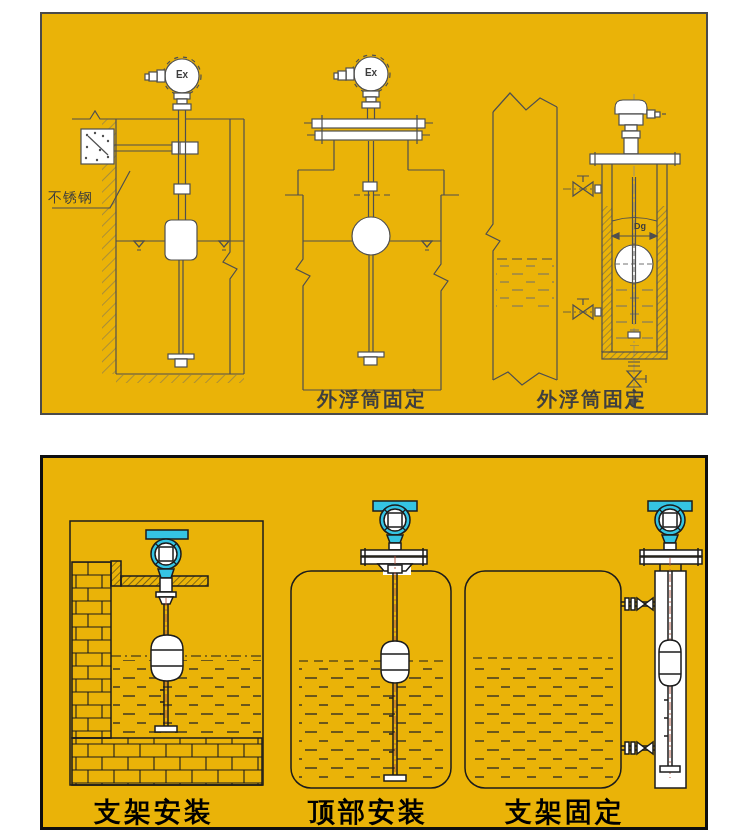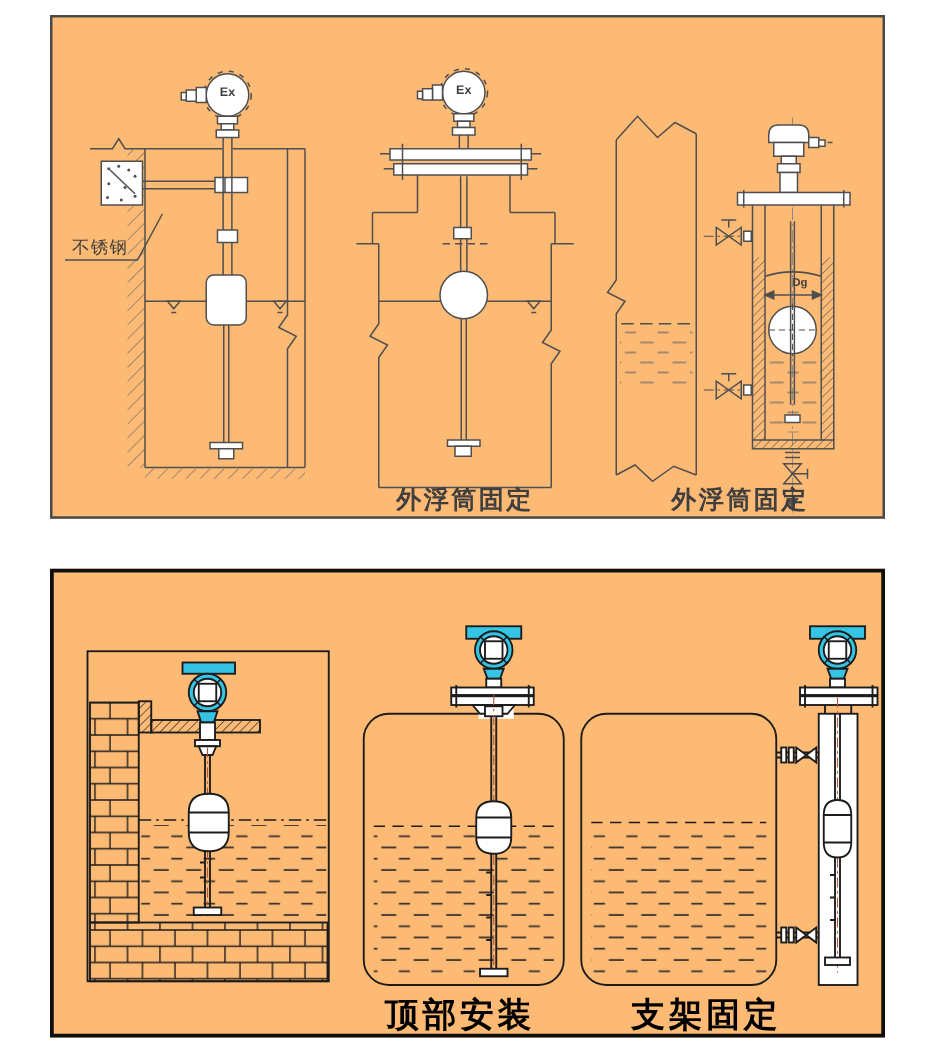--- a/index.html
+++ b/index.html
@@ -1,25 +1,25 @@
 <!DOCTYPE html>
 <html><head>
 <meta charset="utf-8">
 <style>
   html,body{margin:0;padding:0;background:#ffffff;}
   .stage{position:relative;width:750px;height:840px;background:#ffffff;overflow:hidden;
          font-family:"Liberation Sans","DejaVu Sans",sans-serif;}
-  .panel{position:absolute;background:#fdba74;box-sizing:border-box;}
+  .panel{position:absolute;background:#eab308;box-sizing:border-box;}
   .panel-top{left:40px;top:12px;width:668px;height:403px;border:2px solid #4a4a4a;}
   .panel-bottom{left:40px;top:455px;width:668px;height:375px;border:3px solid #0f0f0f;}
   .panel svg{position:absolute;left:0;top:0;}
   .lbl{position:absolute;color:#3d3d3d;line-height:1.1;white-space:nowrap;}
   .ex{font-size:10px;font-weight:bold;width:30px;text-align:center;}
   .dg{font-size:9px;font-weight:bold;width:24px;text-align:center;}
-  .steel{font-size:14px;width:64px;text-align:center;letter-spacing:1px;}
+  .steel{font-size:14px;width:64px;text-align:left;letter-spacing:1px;}
   .cap-top{position:absolute;top:372px;height:26px;text-align:center;
            font-size:20px;font-weight:600;color:#3f3f3f;letter-spacing:2px;}
   .cap-bot{position:absolute;top:336px;height:32px;text-align:center;
            font-size:27px;font-weight:800;color:#000;letter-spacing:3px;}
 </style>
 </head>
 <body>
 
 <div class="stage">
 
@@ -321,16 +321,17 @@
         <path d="M627,100 V320" stroke="#b4543c" stroke-width="0.9" stroke-dasharray="8 3 2 3"></path>
         <path d="M625,113 V182 M629,113 V182"></path>
         <path d="M616,194 Q616,182 627,182 Q638,182 638,194 V216 Q638,228 627,228 Q616,228 616,216 Z" fill="#fff"></path>
         <path d="M616,194 H638 M616,216 H638"></path>
         <path d="M625,228 V308 M629,228 V308"></path>
         <path d="M621,242 H625 M621,260 H625 M621,278 H625"></path>
         <rect x="617" y="308" width="20" height="6" fill="#fff"></rect>
       </g>
     </svg>
 
+    <div class="cap-bot" style="left:31px;width:160px;">支架安装</div>
     <div class="cap-bot" style="left:245px;width:160px;">顶部安装</div>
     <div class="cap-bot" style="left:442px;width:160px;">支架固定</div>
   </div>
 </div>
 
 </body></html>

